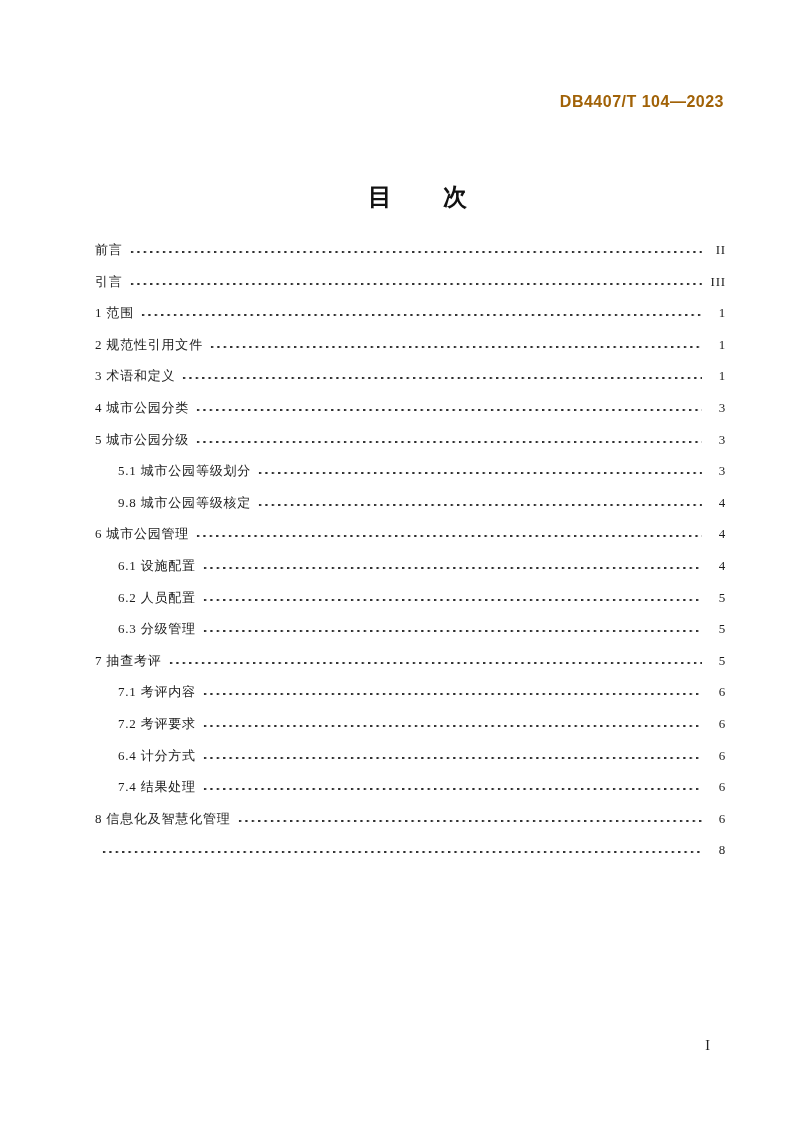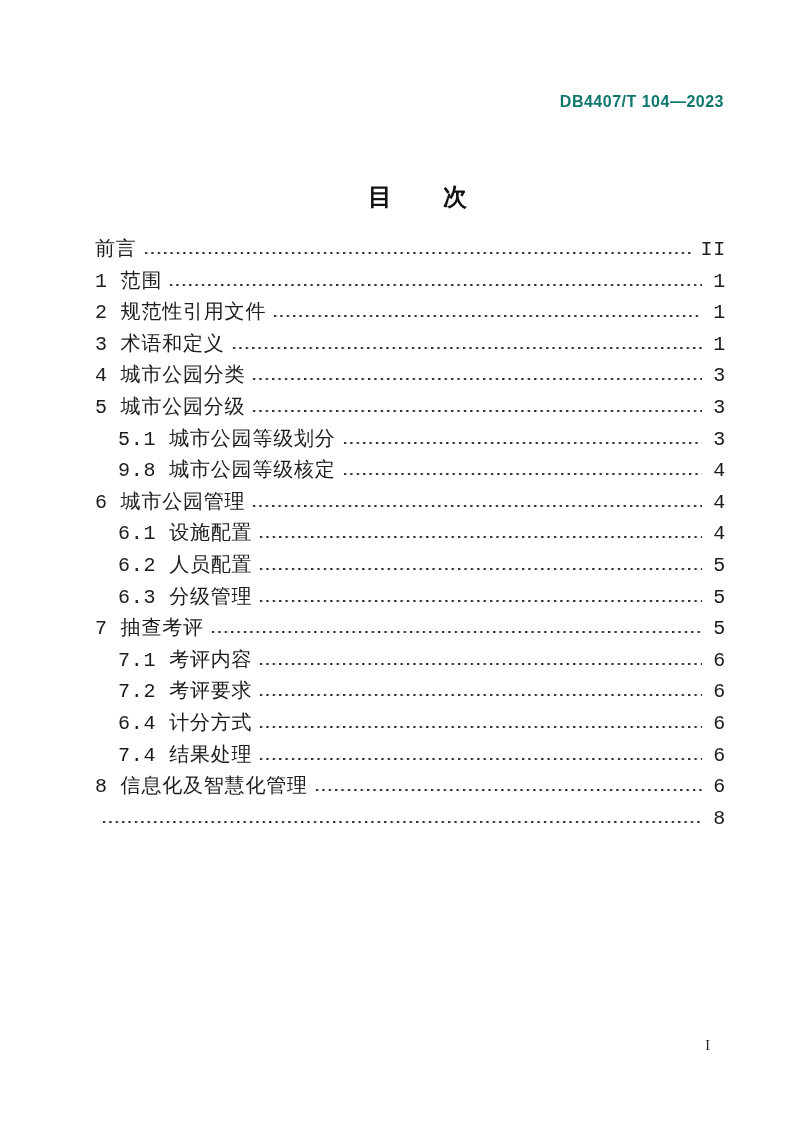--- a/index.html
+++ b/index.html
@@ -14,21 +14,21 @@
     box-sizing: border-box;
   }
   .std-code {
     position: absolute;
     top: 93px;
     right: 76px;
     font-family: "Liberation Sans", "DejaVu Sans", sans-serif;
     font-weight: 700;
     font-size: 16px;
     letter-spacing: 0.5px;
-    color: #0f766e;
+    color: #a16207;
   }
   .toc-title {
     position: absolute;
     top: 163px;
     left: 0;
     width: 100%;
     margin: 18px;
     text-align: center;
     font-size: 24px;
     font-weight: 700;
@@ -37,25 +37,24 @@
   }
   .toc {
     position: absolute;
     top: 241px;
     left: 95px;
     right: 74px;
   }
   .toc-row {
     display: flex;
     align-items: baseline;
-    font-size: 20px;
+    font-size: 13px;
     letter-spacing: 0.8px;
     margin-bottom: 13px;
     line-height: 18.6px;
-    font-family: Liberation Mono, monospace;
   }
   .toc-row.sub { padding-left: 23px; }
   .toc-label { white-space: pre; }
   .toc-dots {
     flex: 1 1 auto;
     height: 4px;
     margin: 0 6px 0 7px;
     background-image: radial-gradient(circle at 2px 2px, #2e2e2e 1.1px, rgba(0,0,0,0) 1.5px);
     background-size: 6.4px 4px;
     background-repeat: repeat-x;
@@ -79,20 +78,25 @@
 <div class="page">
   <span class="std-code">DB4407/T 104—2023</span>
 
   <h1 class="toc-title">目　　次</h1>
 
   <div class="toc" id="toc-list">
       <div class="toc-row">
         <span class="toc-label">前言</span>
         <span class="toc-dots"></span>
         <span class="toc-page">II</span>
+      </div>
+      <div class="toc-row">
+        <span class="toc-label">引言</span>
+        <span class="toc-dots"></span>
+        <span class="toc-page">III</span>
       </div>
       <div class="toc-row">
         <span class="toc-label">1 范围</span>
         <span class="toc-dots"></span>
         <span class="toc-page">1</span>
       </div>
       <div class="toc-row">
         <span class="toc-label">2 规范性引用文件</span>
         <span class="toc-dots"></span>
         <span class="toc-page">1</span>

